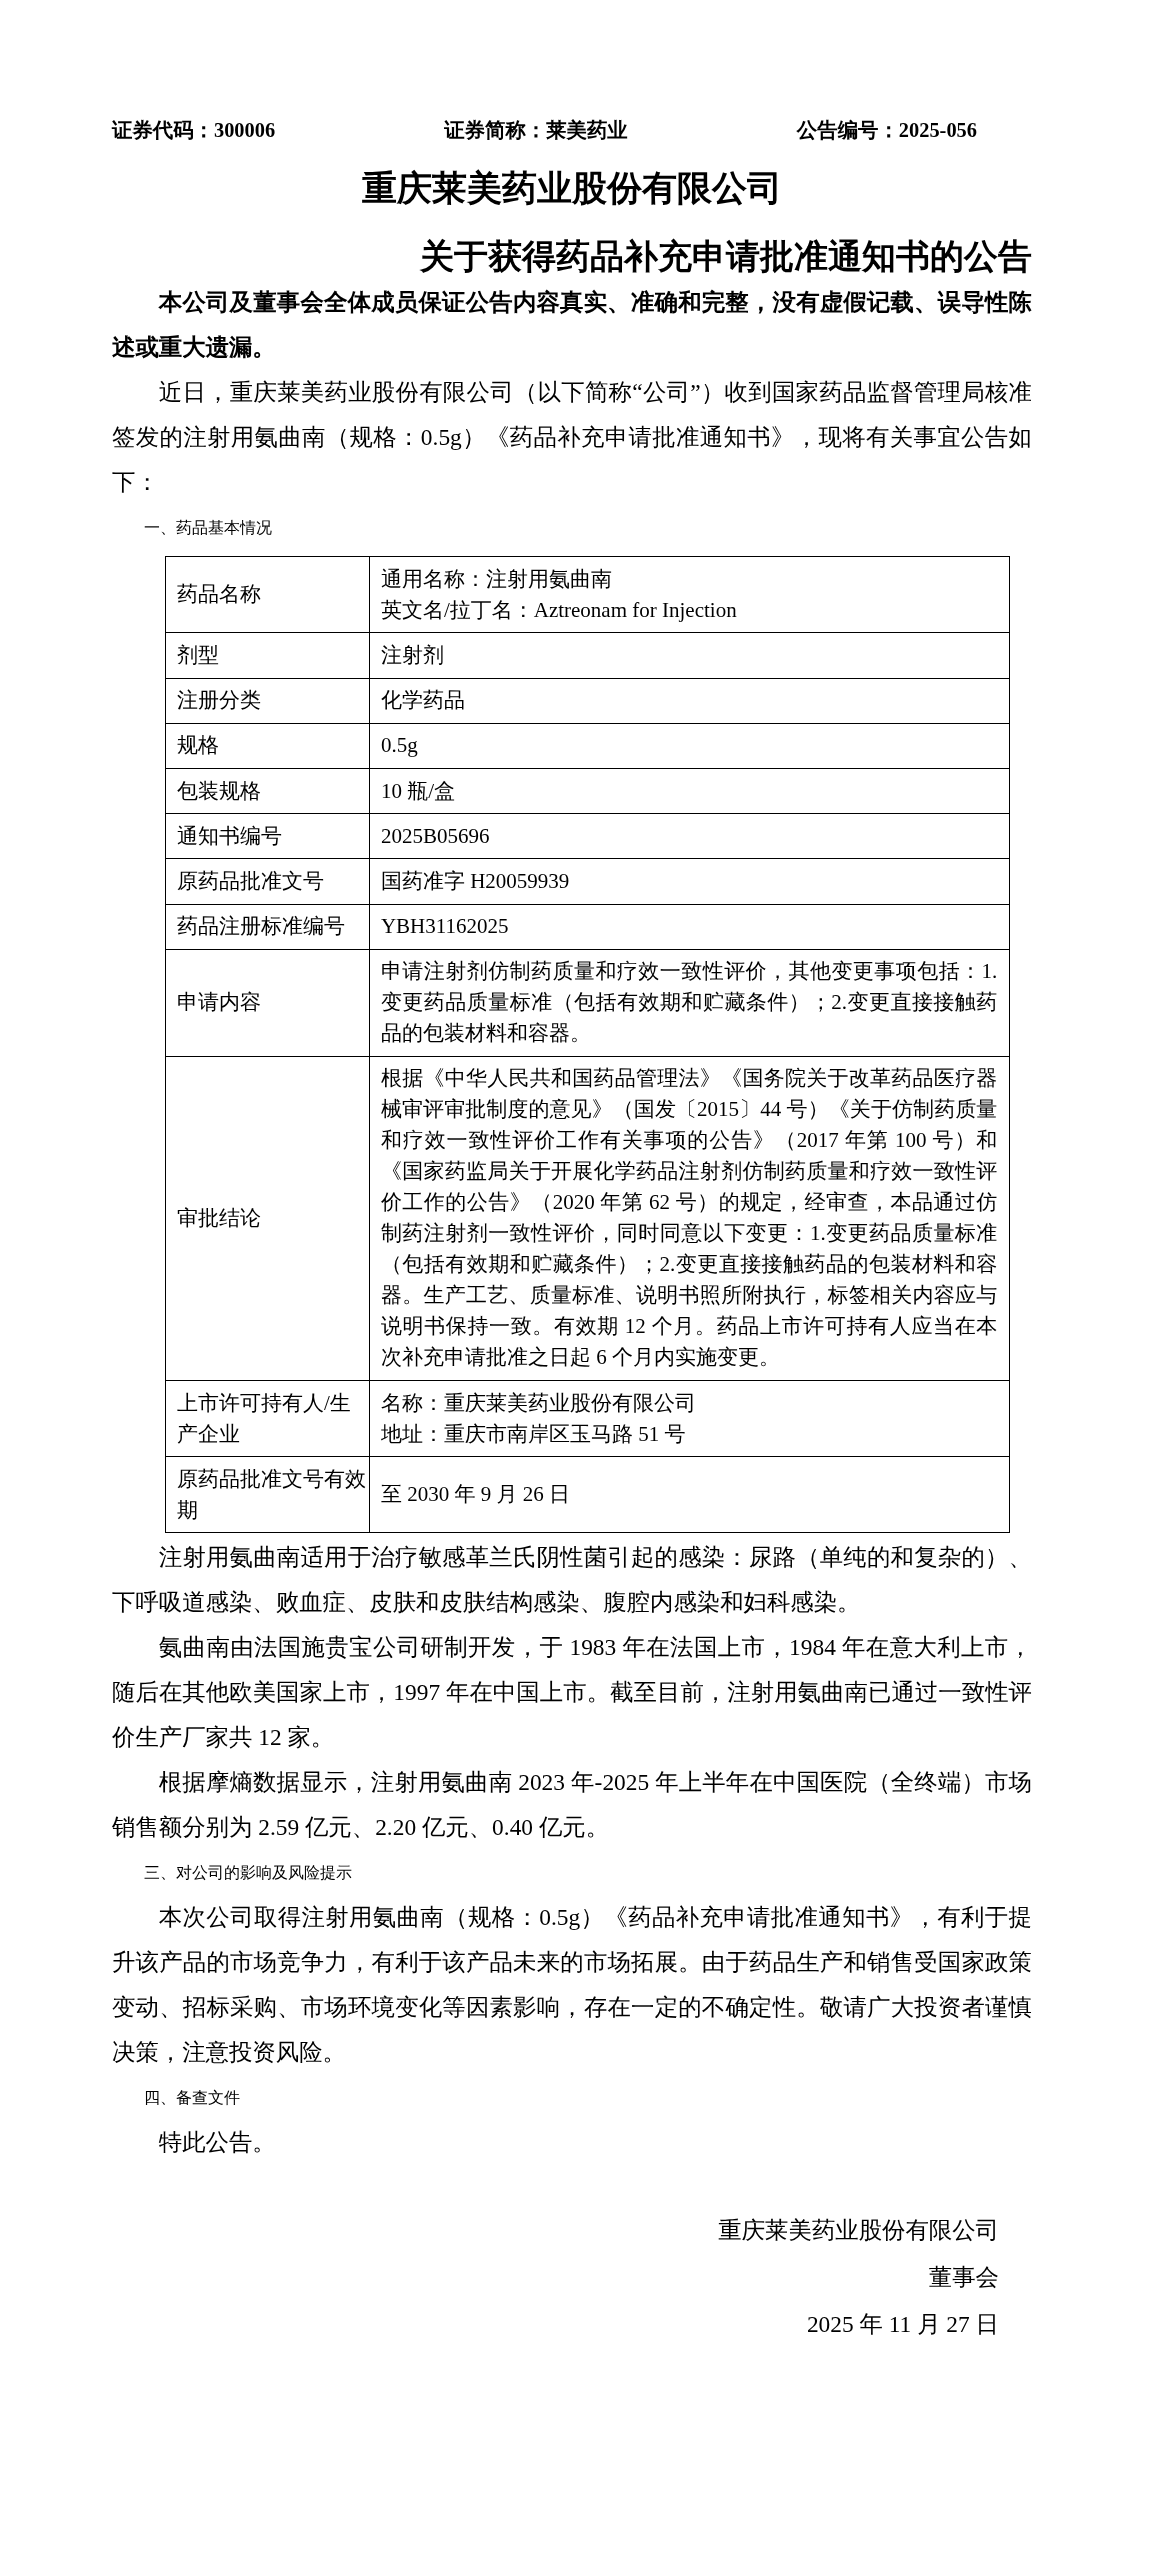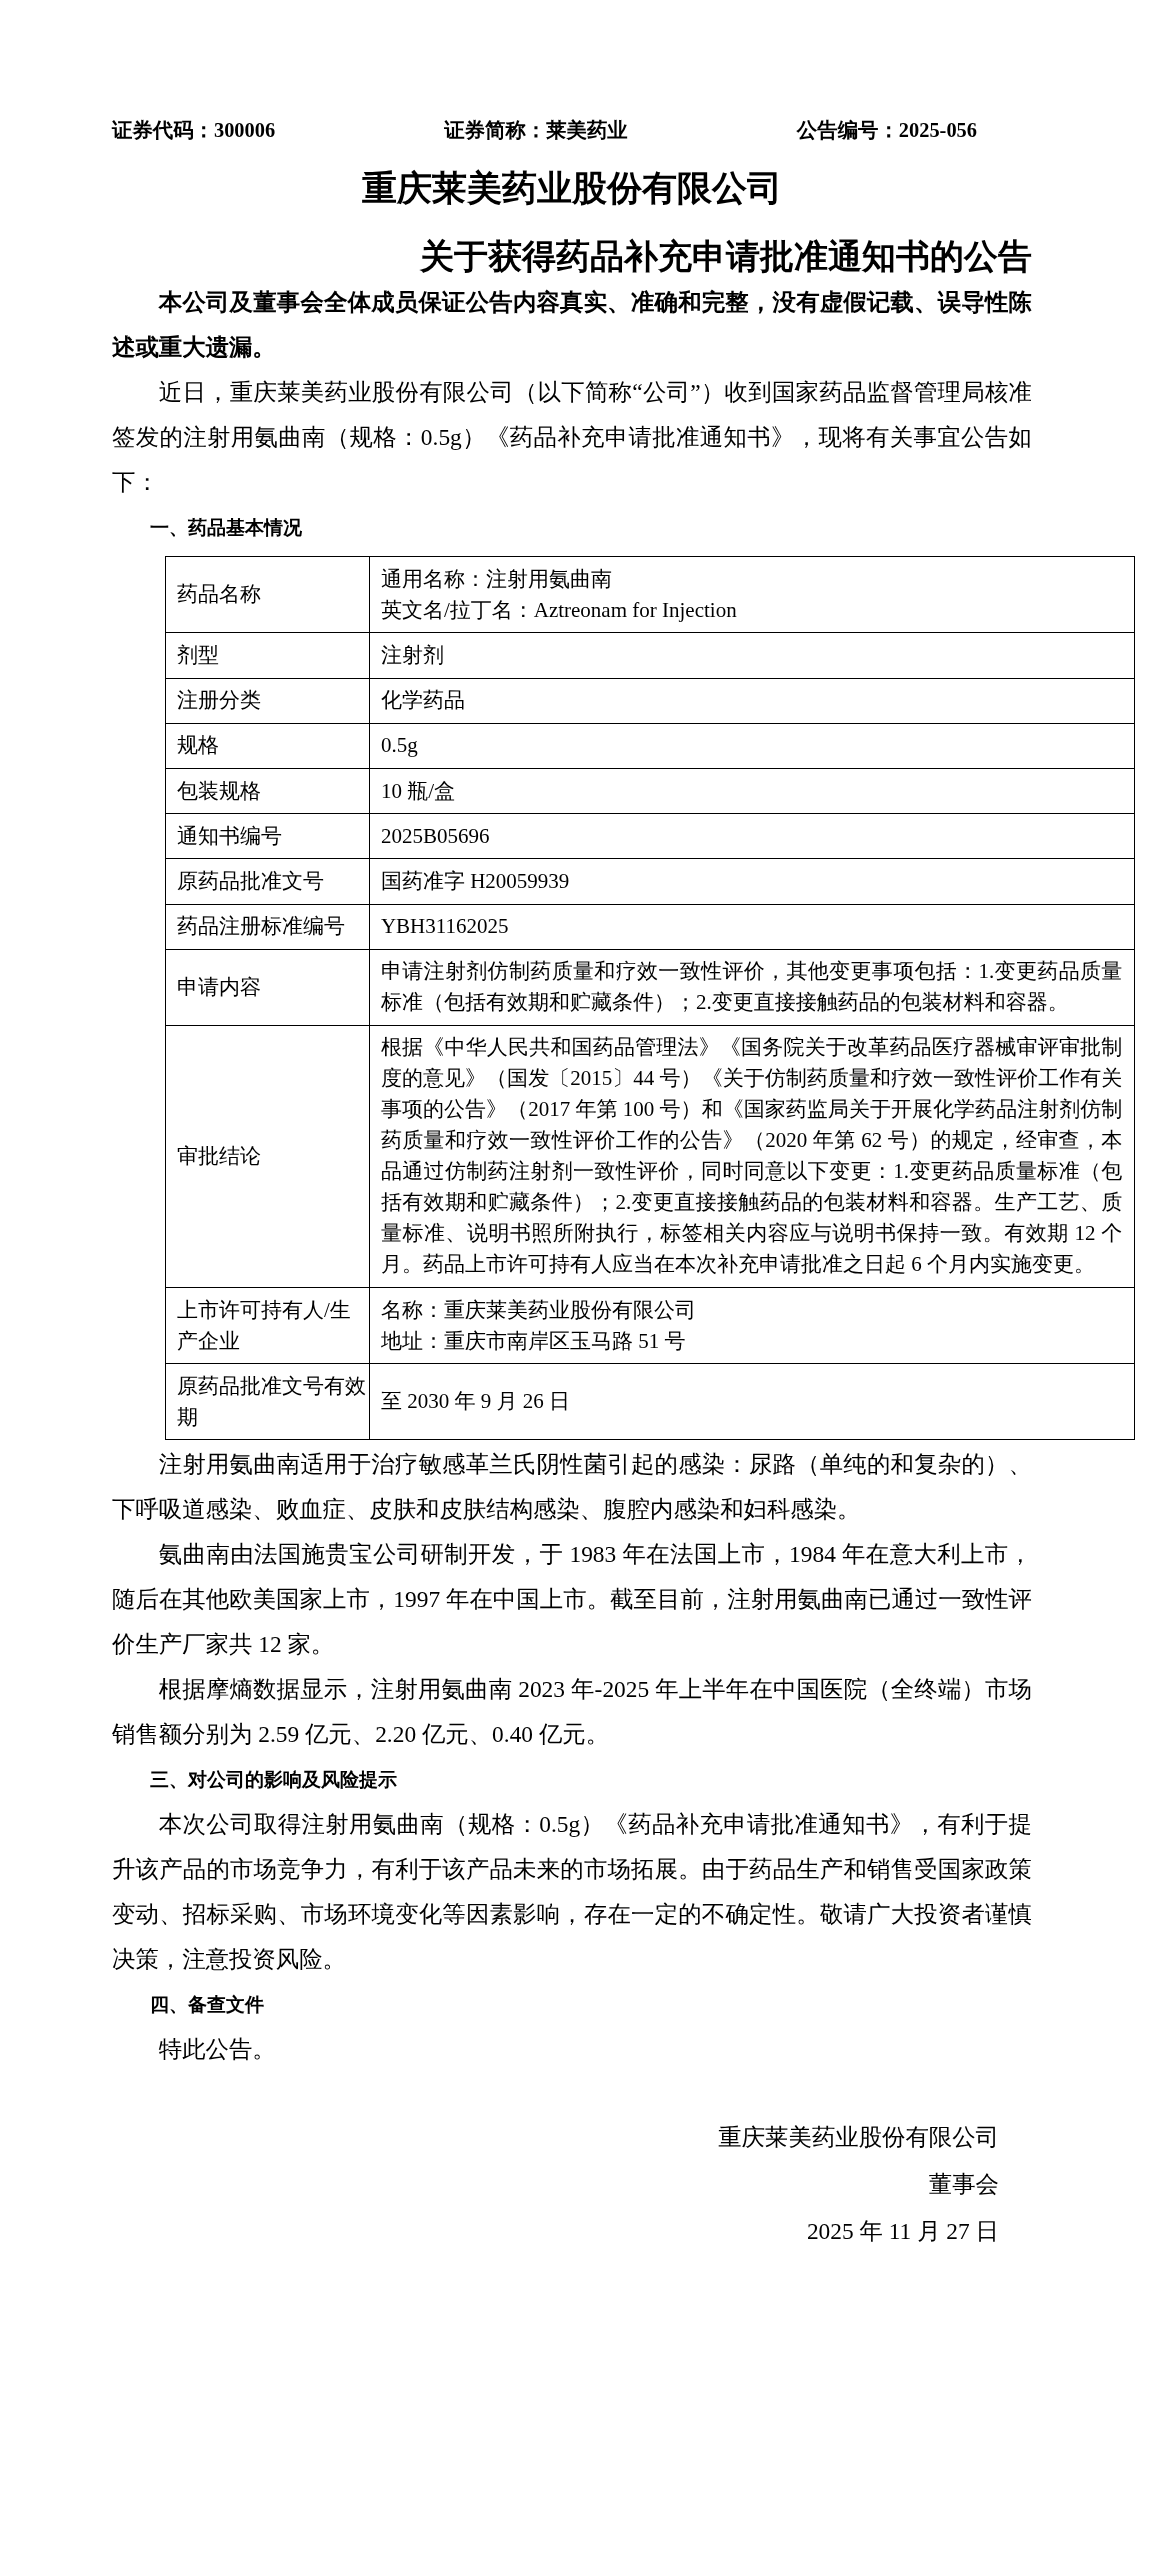--- a/index.html
+++ b/index.html
@@ -44,30 +44,30 @@
     line-height: 45px;
     text-align: justify;
     margin: 0;
   }
   .indent2 { text-indent: 2em; }
   .statement {
     font-weight: bold;
     margin-top: 22px;
   }
   .sec-heading {
-    font-size: 19px;
-    font-weight: bold;
+    font-size: 16px;
+    font-weight: normal;
     line-height: 45px;
     text-indent: 2em;
     margin: 0;
   }
   table.info-table {
     border-collapse: collapse;
     table-layout: fixed;
-    width: 970px;
+    width: 845px;
     margin: 5.8px 0 1.5px 53px;
   }
   table.info-table td {
     border: 1.5px solid #000000;
     font-size: 21px;
     line-height: 31px;
     padding: 6.6px 11.7px 6.6px 11px;
     vertical-align: middle;
     text-align: justify;
   }

